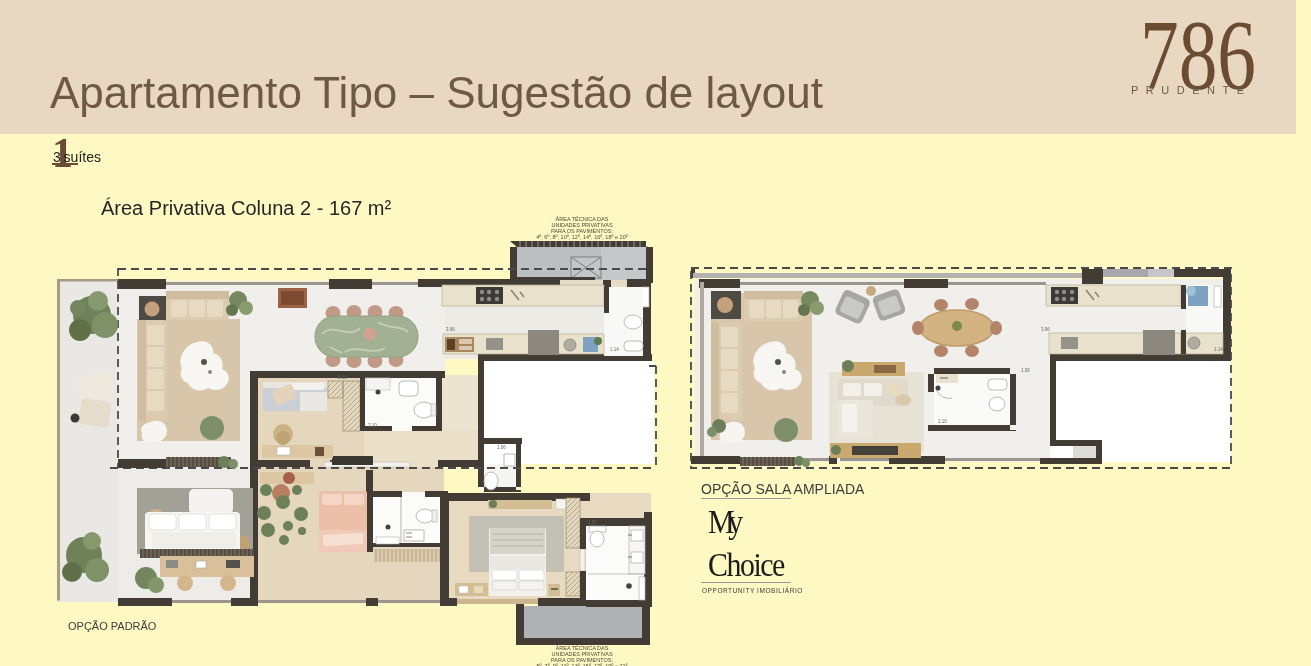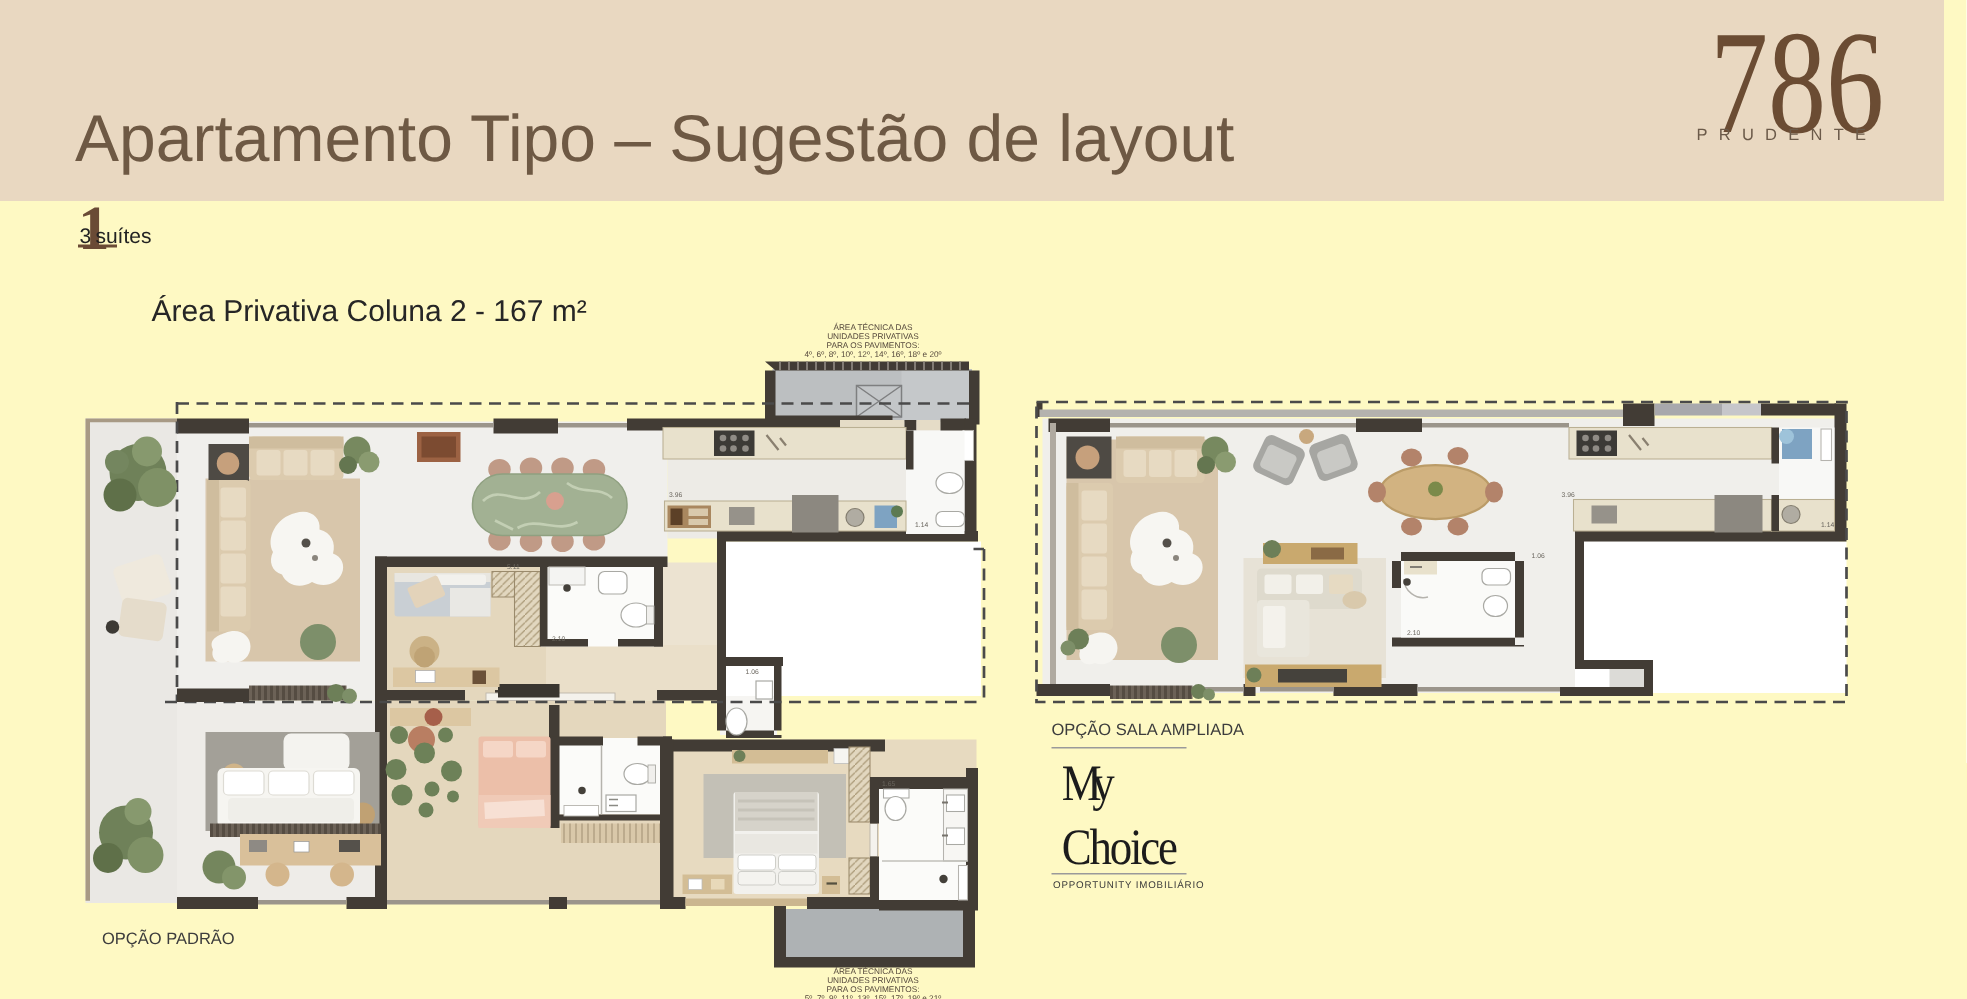--- a/index.html
+++ b/index.html
@@ -30,21 +30,21 @@
 
 
 <div class="abs" style="left:55px;top:197px;font-size:20px;color:#262626;margin-left:46px;">Área Privativa Coluna 2 - 167 m²</div>
 
 <div class="abs" style="left:512px;top:216px;width:140px;font-size:5.5px;line-height:6px;color:#55483c;text-align:center;">ÁREA TÉCNICA DAS<br>UNIDADES PRIVATIVAS<br>PARA OS PAVIMENTOS:<br>4º, 6º, 8º, 10º, 12º, 14º, 16º, 18º e 20º</div>
 
 <div class="abs" style="left:512px;top:645px;width:140px;font-size:5.5px;line-height:6px;color:#55483c;text-align:center;">ÁREA TÉCNICA DAS<br>UNIDADES PRIVATIVAS<br>PARA OS PAVIMENTOS:<br>5º, 7º, 9º, 11º, 13º, 15º, 17º, 19º e 21º</div>
 
 <div class="abs" style="left:68px;top:620px;font-size:11px;color:#3d3d3d;letter-spacing:0px;">OPÇÃO PADRÃO</div>
 
-<div class="abs" style="left:701px;top:481px;font-size:11px;color:#3d3d3d;letter-spacing:0px;text-align:center;">OPÇÃO SALA AMPLIADA</div>
+<div class="abs" style="left:701px;top:481px;font-size:14px;color:#3d3d3d;letter-spacing:0px;text-align:center;">OPÇÃO SALA AMPLIADA</div>
 
 <div class="abs" style="left:701px;top:498px;width:90px;height:1px;background:#9a9a9a;"></div>
 
 <svg class="abs" style="left:700px;top:498px;" width="120" height="86" viewBox="0 0 120 86">
 <g font-family="Liberation Serif,serif" fill="#1c1c1c">
 <text x="9" y="35.5" font-size="34" transform="scale(0.88,1)" textLength="40">My</text>
 <text x="9" y="78" font-size="34" transform="scale(0.88,1)" textLength="88">Choice</text>
 </g>
 </svg>
 

